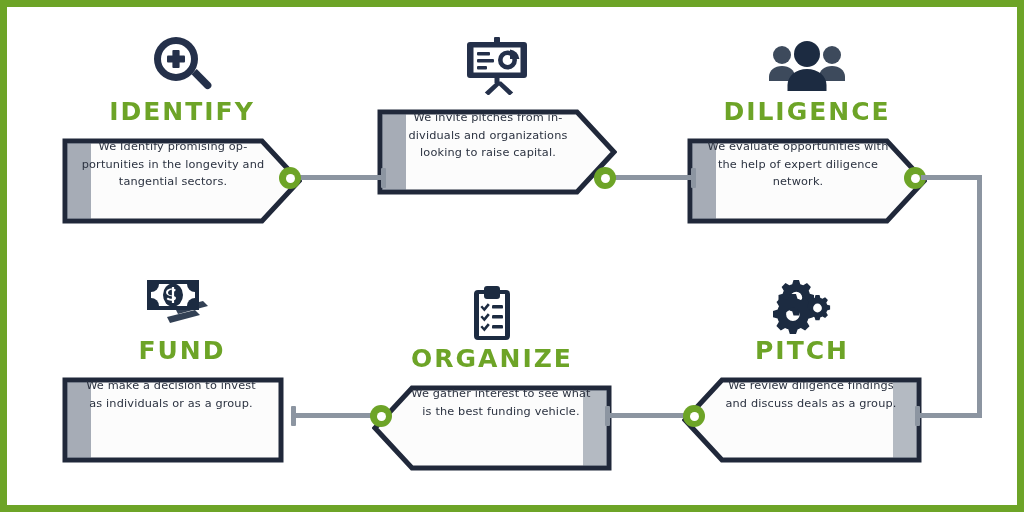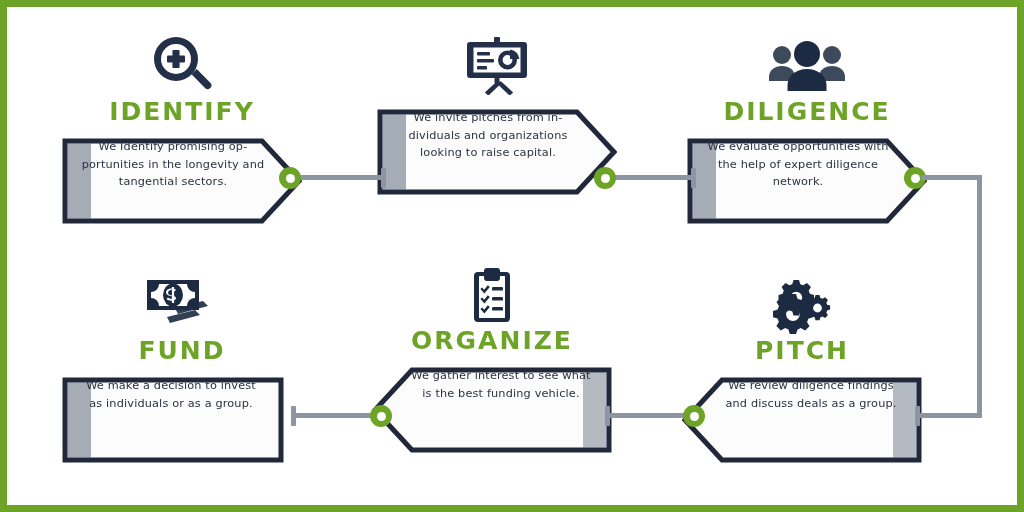--- a/index.html
+++ b/index.html
@@ -231,21 +231,21 @@
         <svg class="shape" viewBox="0 0 240 86" preserveAspectRatio="none">
           <rect x="3" y="3" width="216" height="80" fill="#FCFCFC" stroke="#20283A" stroke-width="5"></rect>
           <rect x="5" y="5" width="24" height="76" fill="#5E6A7C" opacity="0.55"></rect>
         </svg>
         <div class="text" style="padding-right:40px;">
           <span>We make a decision to invest as individuals or as a group.</span>
         </div>
       </div>
     </div>
 
-    <div class="step" style="left:365px; top:247px;">
+    <div class="step" style="left:365px; top:265px;">
       <div class="icon-wrap">
         <svg width="48" height="58" viewBox="0 0 48 58">
           <g fill="#1C2B41">
             <path d="M19 2h10a3 3 0 0 1 3 3v1h6a4 4 0 0 1 4 4v42a4 4 0 0 1-4 4H10a4 4 0 0 1-4-4V10a4 4 0 0 1 4-4h6V5a3 3 0 0 1 3-3zm-3 8h-5v42h26V10h-5v2a3 3 0 0 1-3 3H19a3 3 0 0 1-3-3z"></path>
             <rect x="24" y="21" width="11" height="3.6" rx="1.2"></rect>
             <rect x="24" y="31" width="11" height="3.6" rx="1.2"></rect>
             <rect x="24" y="41" width="11" height="3.6" rx="1.2"></rect>
             <path d="M14.2 21.5l1.9 2.2 3.7-4.4 2 1.7-5.4 6.5-4-4.4z"></path>
             <path d="M14.2 31.5l1.9 2.2 3.7-4.4 2 1.7-5.4 6.5-4-4.4z"></path>
             <path d="M14.2 41.5l1.9 2.2 3.7-4.4 2 1.7-5.4 6.5-4-4.4z"></path>

